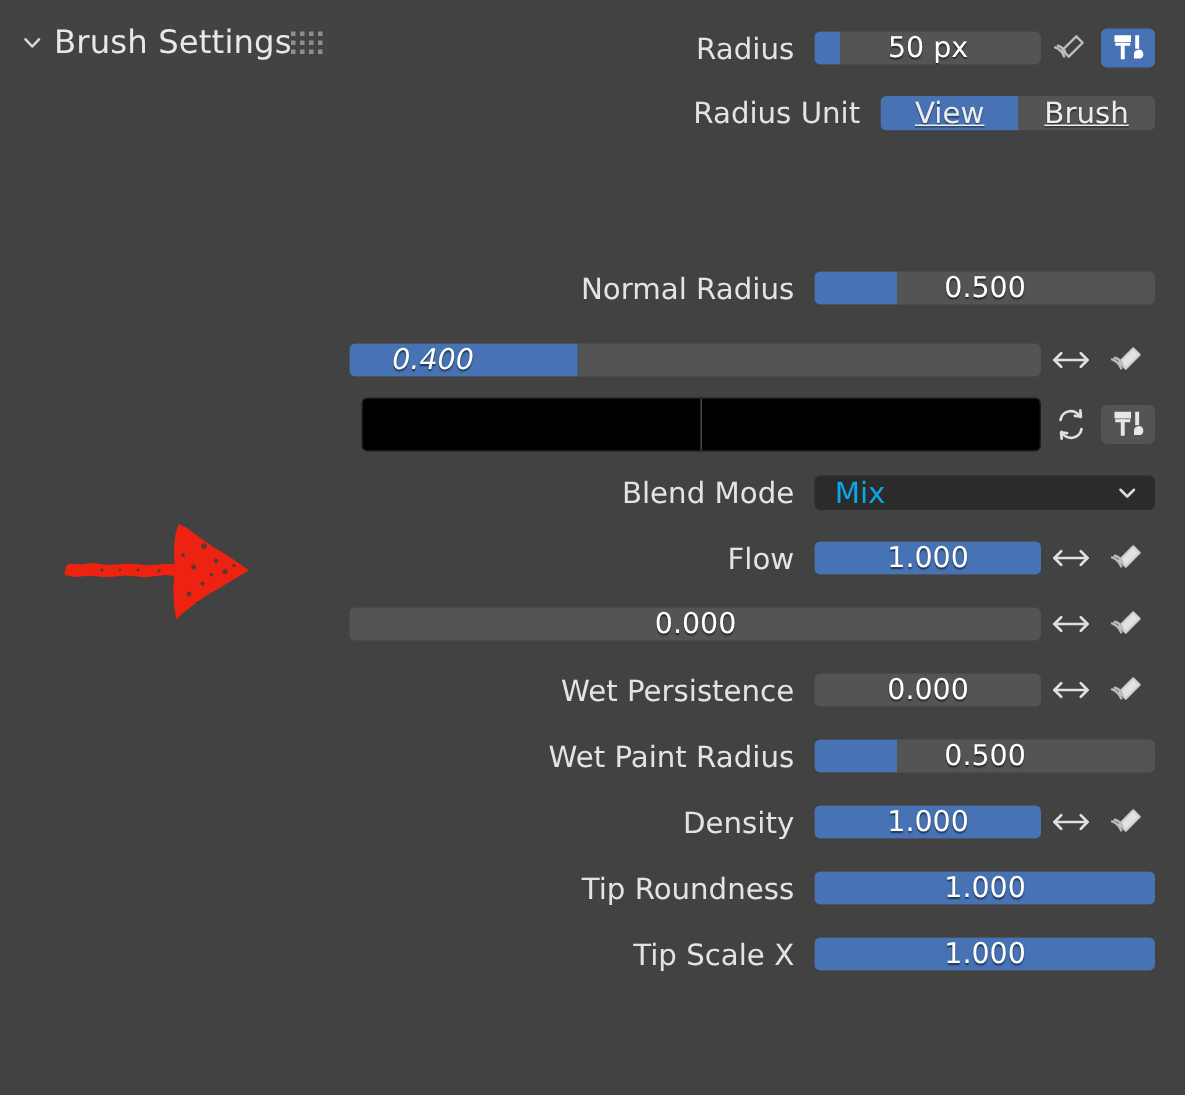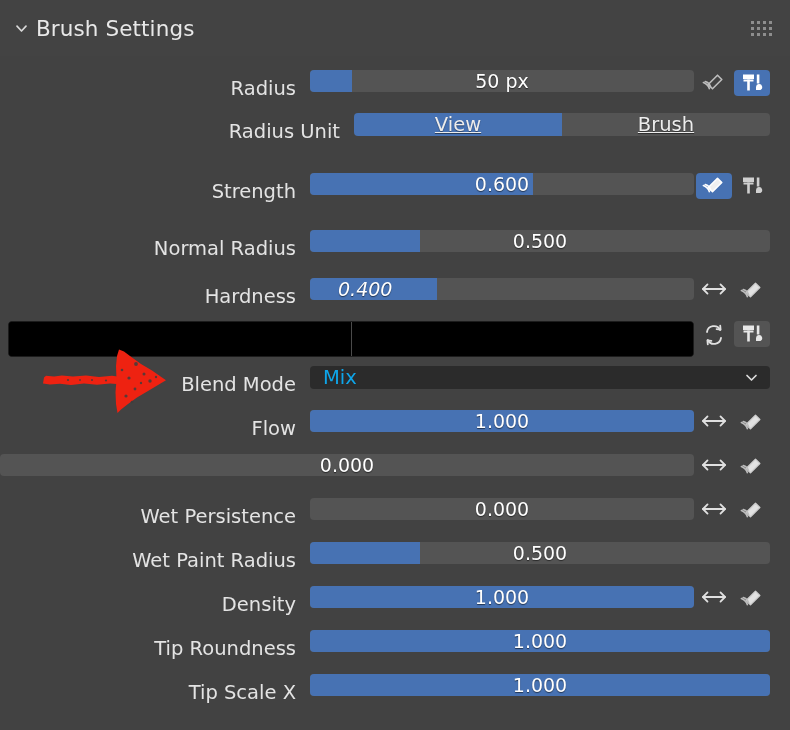--- a/index.html
+++ b/index.html
@@ -15,21 +15,21 @@
     color: #e6e6e6;
     position: relative;
   }
 
   
   .panel {
     position: absolute;
     inset: 0;
     background: #424242;
     display: flex;
-    flex-direction: column;
+    flex-direction: row;
   }
 
   
   .panel-header {
     height: 56px;
     flex: 0 0 56px;
     background: #434343;
     display: flex;
     align-items: center;
     padding: 0 18px 0 10px;
@@ -78,21 +78,21 @@
     padding-right: 14px;
     box-sizing: border-box;
     font-size: 19.5px;
     color: #e3e3e3;
     white-space: nowrap;
     overflow: hidden;
   }
   .row-field {
     flex: 1 1 auto;
     display: flex;
-    align-items: flex-start;
+    align-items: center;
     height: 36px;
     gap: 2px;
     padding-right: 20px;
     box-sizing: border-box;
   }
 
   
   .slider {
     position: relative;
     flex: 1 1 auto;
@@ -252,58 +252,32 @@
     <div class="row" style="top:59px;margin-left:44px;">
       <div class="row-label">Radius Unit</div>
       <div class="row-field">
         <div class="toggle-group">
           <div class="toggle-opt on">View</div>
           <div class="toggle-opt">Brush</div>
         </div>
       </div>
     </div>
 
-    <div class="row" style="top:119px;">
-      <div class="row-label">Strength</div>
-      <div class="row-field">
-        <div class="slider">
-          <div class="slider-fill" style="width:58%"></div>
-          <span class="slider-text">0.600</span>
-        </div>
-        <div class="icon-btn active">
-          <svg width="26" height="26" viewBox="0 0 26 26">
-            <path d="M16.5 5.2 L20.8 9.5 L11.5 18.8 L7.2 14.5 Z" fill="#f0f0f0" stroke="#ffffff" stroke-width="1.5" stroke-linejoin="round"></path>
-            <path d="M9.5 16.8 A7.5 7.5 0 0 0 4.2 11.5" fill="none" stroke="#ffffff" stroke-width="1.6" stroke-linecap="round"></path>
-            <path d="M8.4 18.6 A10.2 10.2 0 0 0 2.4 12.6" fill="none" stroke="#ffffff" stroke-width="1.6" stroke-linecap="round"></path>
-          </svg>
-        </div>
-        <div class="icon-btn plain">
-          <svg width="26" height="26" viewBox="0 0 26 26">
-            <rect x="4" y="4.5" width="11" height="4.5" fill="#d0d0d0"></rect>
-            <rect x="8.2" y="9.5" width="2.6" height="11" fill="#d0d0d0"></rect>
-            <rect x="4.5" y="9.5" width="10" height="2" fill="#d0d0d0"></rect>
-            <rect x="17.8" y="4.5" width="2.6" height="9" fill="#d0d0d0"></rect>
-            <path d="M17 17 a3.1 3.1 0 1 1 4.4 3 l-4.4 0 z" fill="#d0d0d0"></path>
-          </svg>
-        </div>
-      </div>
-    </div>
 
     <div class="row" style="top:176px;">
       <div class="row-label">Normal Radius</div>
       <div class="row-field">
         <div class="slider">
           <div class="slider-fill" style="width:24%"></div>
           <span class="slider-text">0.500</span>
         </div>
       </div>
     </div>
 
     <div class="row" style="top:224px;">
-      <div class="row-label">Hardness</div>
       <div class="row-field">
         <div class="slider">
           <div class="slider-fill" style="width:33%"></div>
           <span class="slider-text left">0.400</span>
         </div>
         <div class="icon-btn plain">
           <svg width="28" height="22" viewBox="0 0 28 22">
             <path d="M3 11 H25" stroke="#e0e0e0" stroke-width="1.8" stroke-linecap="round"></path>
             <path d="M7.5 6.4 L3 11 L7.5 15.6" fill="none" stroke="#e0e0e0" stroke-width="1.8" stroke-linecap="round" stroke-linejoin="round"></path>
             <path d="M20.5 6.4 L25 11 L20.5 15.6" fill="none" stroke="#e0e0e0" stroke-width="1.8" stroke-linecap="round" stroke-linejoin="round"></path>

